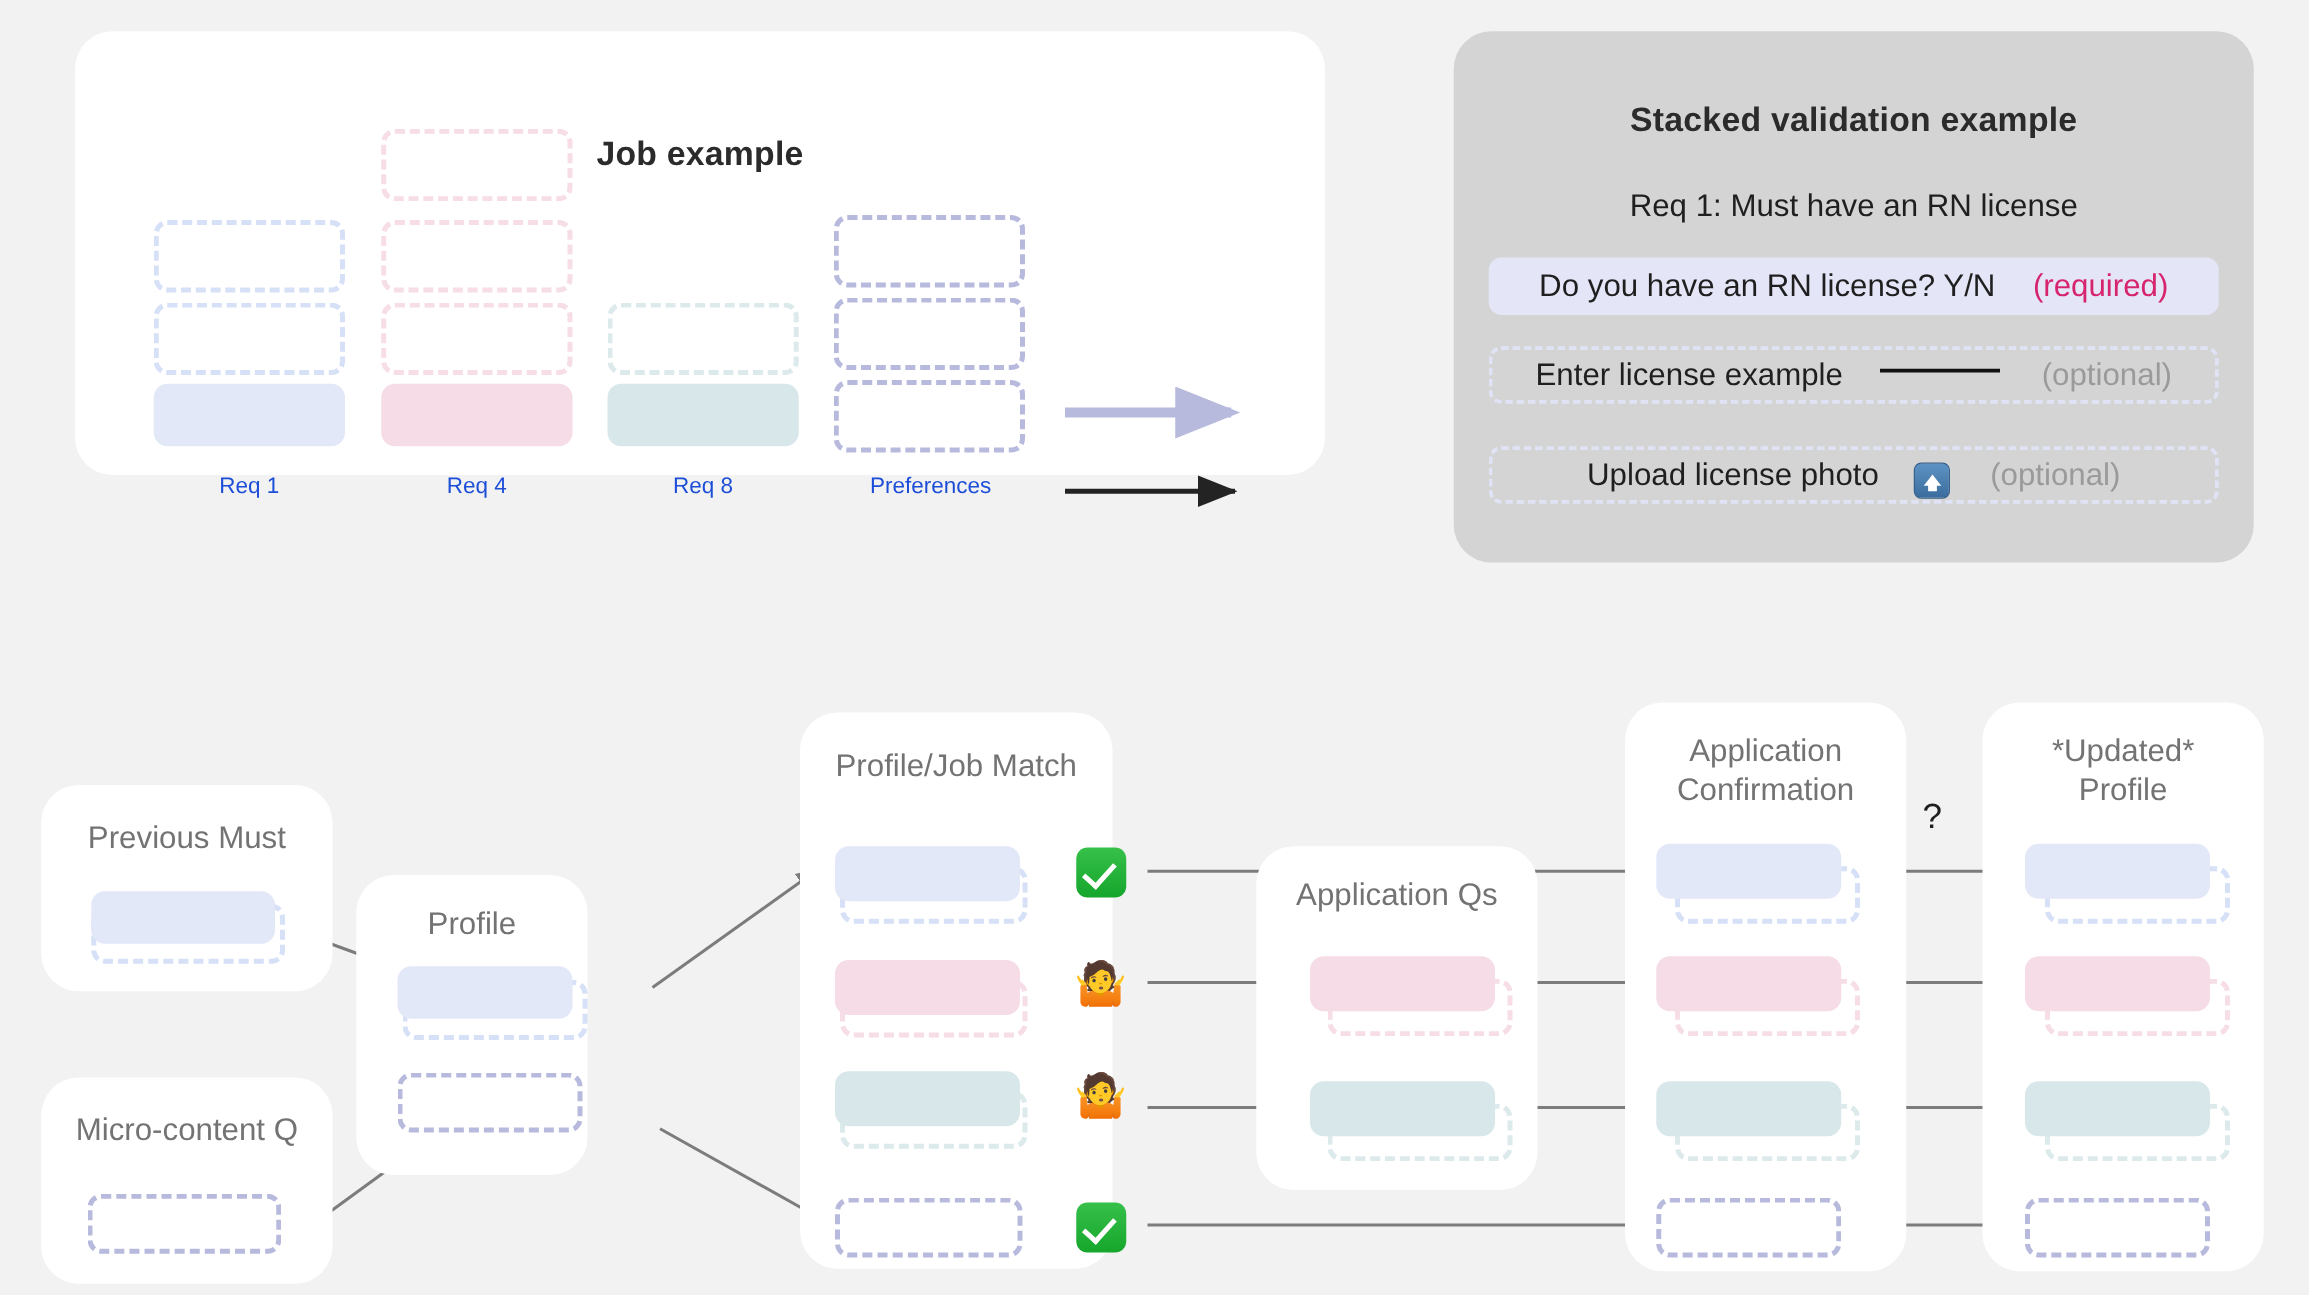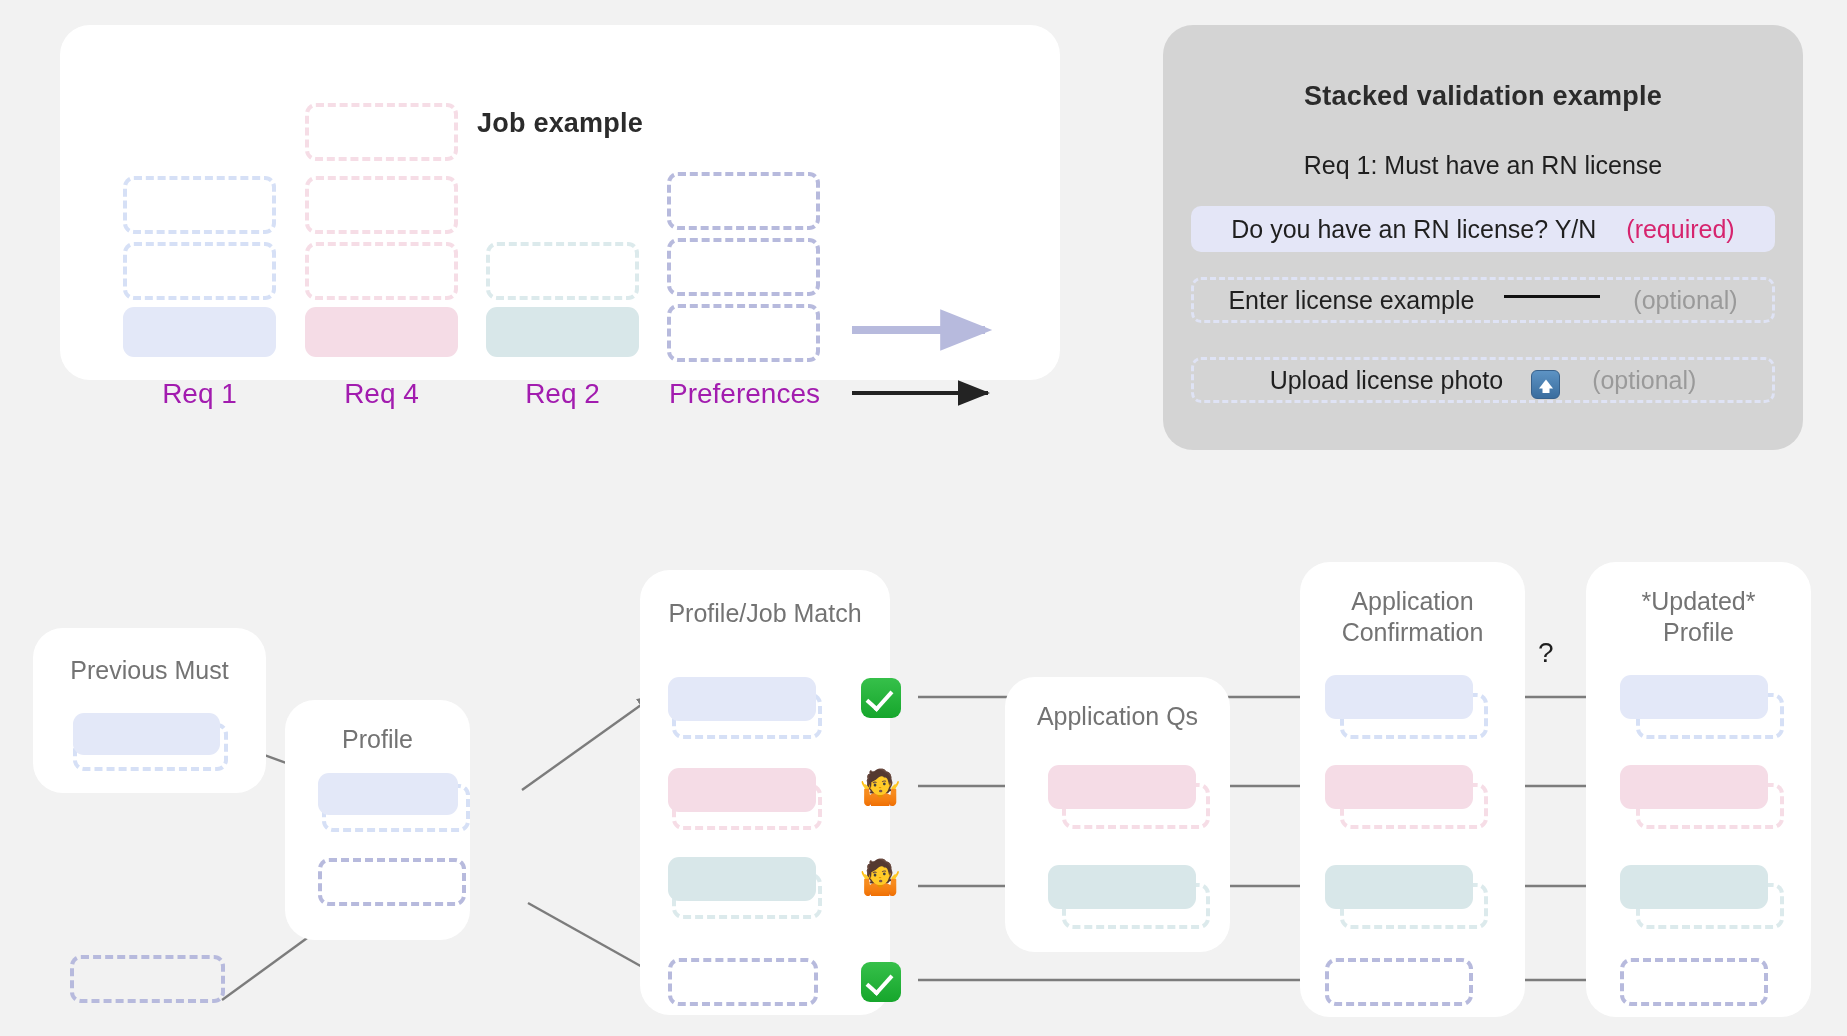--- a/index.html
+++ b/index.html
@@ -59,22 +59,22 @@
   .c-pink-dash{border-color:#f6dde6;}
   .c-teal-fill{background:#d8e7e9;}
   .c-teal-dash{border-color:#dceaec;}
   .c-purple-dash{border-color:#b7badd;}
   .c-blue-dash-strong{border-color:#d6e0f6;}
 
   
   .col-caption{
     position:absolute;
     text-align:center;
-    font-size:28px;
-    color:#a21caf;
+    font-size:18px;
+    color:#1d4ed8;
   }
 
   
   .vrow{
     position:absolute;
     box-sizing:border-box;
     display:flex;
     align-items:center;
     justify-content:center;
     font-size:25px;
@@ -168,21 +168,21 @@
 
   <div class="bar dashed c-teal-dash" style="left:486px;top:242px;width:153px;height:58px;"></div>
   <div class="bar solid c-teal-fill" style="left:486px;top:307px;width:153px;height:50px;"></div>
 
   <div class="bar dashed c-purple-dash" style="left:667px;top:172px;width:153px;height:58px;"></div>
   <div class="bar dashed c-purple-dash" style="left:667px;top:238px;width:153px;height:58px;"></div>
   <div class="bar dashed c-purple-dash" style="left:667px;top:304px;width:153px;height:58px;"></div>
 
   <div class="col-caption" style="left:123px;top:378px;width:153px;">Req 1</div>
   <div class="col-caption" style="left:305px;top:378px;width:153px;">Req 4</div>
-  <div class="col-caption" style="left:486px;top:378px;width:153px;">Req 2</div>
+  <div class="col-caption" style="left:486px;top:378px;width:153px;">Req 8</div>
   <div class="col-caption" style="left:652px;top:378px;width:185px;">Preferences</div>
 
   <div class="panel-gray" style="left:1163px;top:25px;width:640px;height:425px;">
     <div class="panel-title" style="top:56px;">Stacked validation example</div>
     <div class="sub-title" style="top:126px;">Req 1: Must have an RN license</div>
   </div>
 
   <div class="vrow filled" style="left:1191px;top:206px;width:584px;height:46px;">
     <span>Do you have an RN license? Y/N</span>
     <span class="req-tag">(required)</span>
@@ -241,20 +241,23 @@
     <line x1="1478" y1="886" x2="1620" y2="886" stroke="#7c7c7c" stroke-width="2.4" marker-end="url(#ahg)"></line>
     <line x1="1478" y1="980" x2="1620" y2="980" stroke="#7c7c7c" stroke-width="2.4" marker-end="url(#ahg)"></line>
   </svg>
 
   <div class="panel-white" style="left:33px;top:628px;width:233px;height:165px;">
     <div class="card-label" style="top:27px;">Previous Must</div>
   </div>
   <div class="bar dashed c-blue-dash-strong" style="left:73px;top:723px;width:155px;height:48px;"></div>
   <div class="bar solid c-blue-fill" style="left:73px;top:713px;width:147px;height:42px;"></div>
 
+  <div class="panel-white" style="left:33px;top:862px;width:233px;height:165px;">
+    <div class="card-label" style="top:27px;">Micro-content Q</div>
+  </div>
   <div class="bar dashed c-purple-dash" style="left:70px;top:955px;width:155px;height:48px;"></div>
 
   <div class="panel-white" style="left:285px;top:700px;width:185px;height:240px;">
     <div class="card-label" style="top:24px;">Profile</div>
   </div>
   <div class="bar dashed c-blue-dash-strong" style="left:322px;top:784px;width:148px;height:48px;"></div>
   <div class="bar solid c-blue-fill" style="left:318px;top:773px;width:140px;height:42px;"></div>
   <div class="bar dashed c-purple-dash" style="left:318px;top:858px;width:148px;height:48px;"></div>
 
   <div class="panel-white" style="left:640px;top:570px;width:250px;height:445px;">

